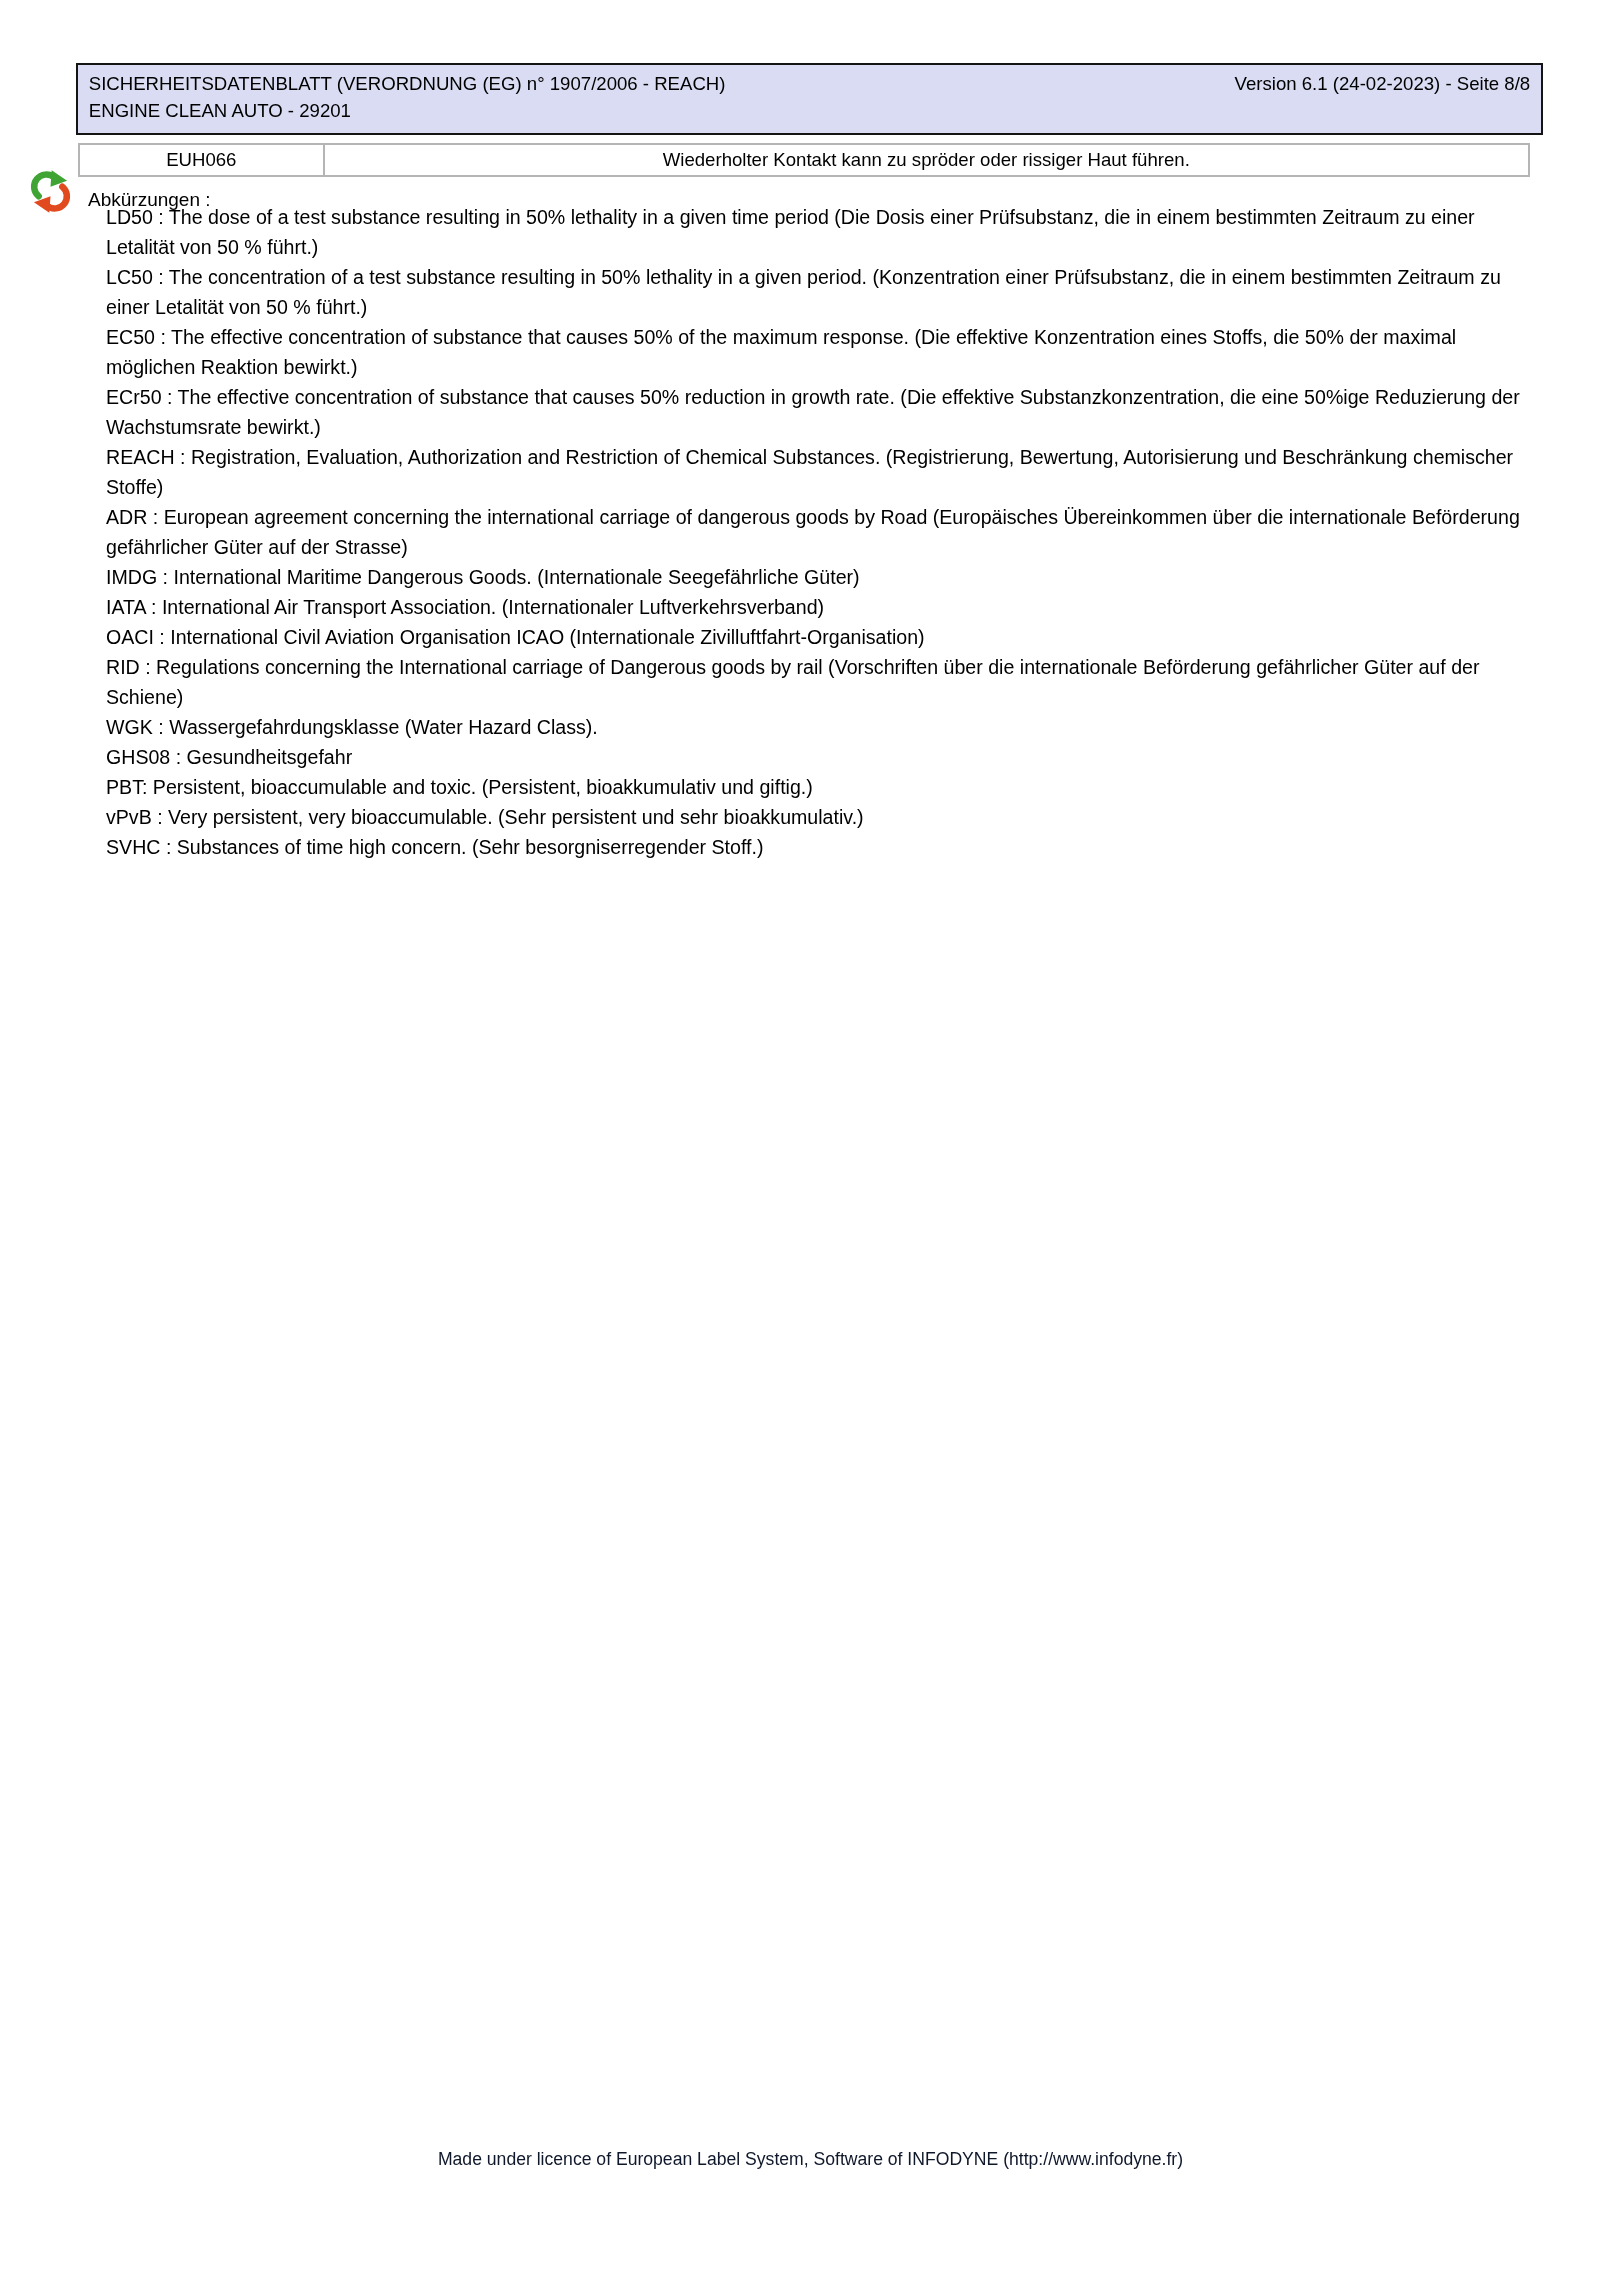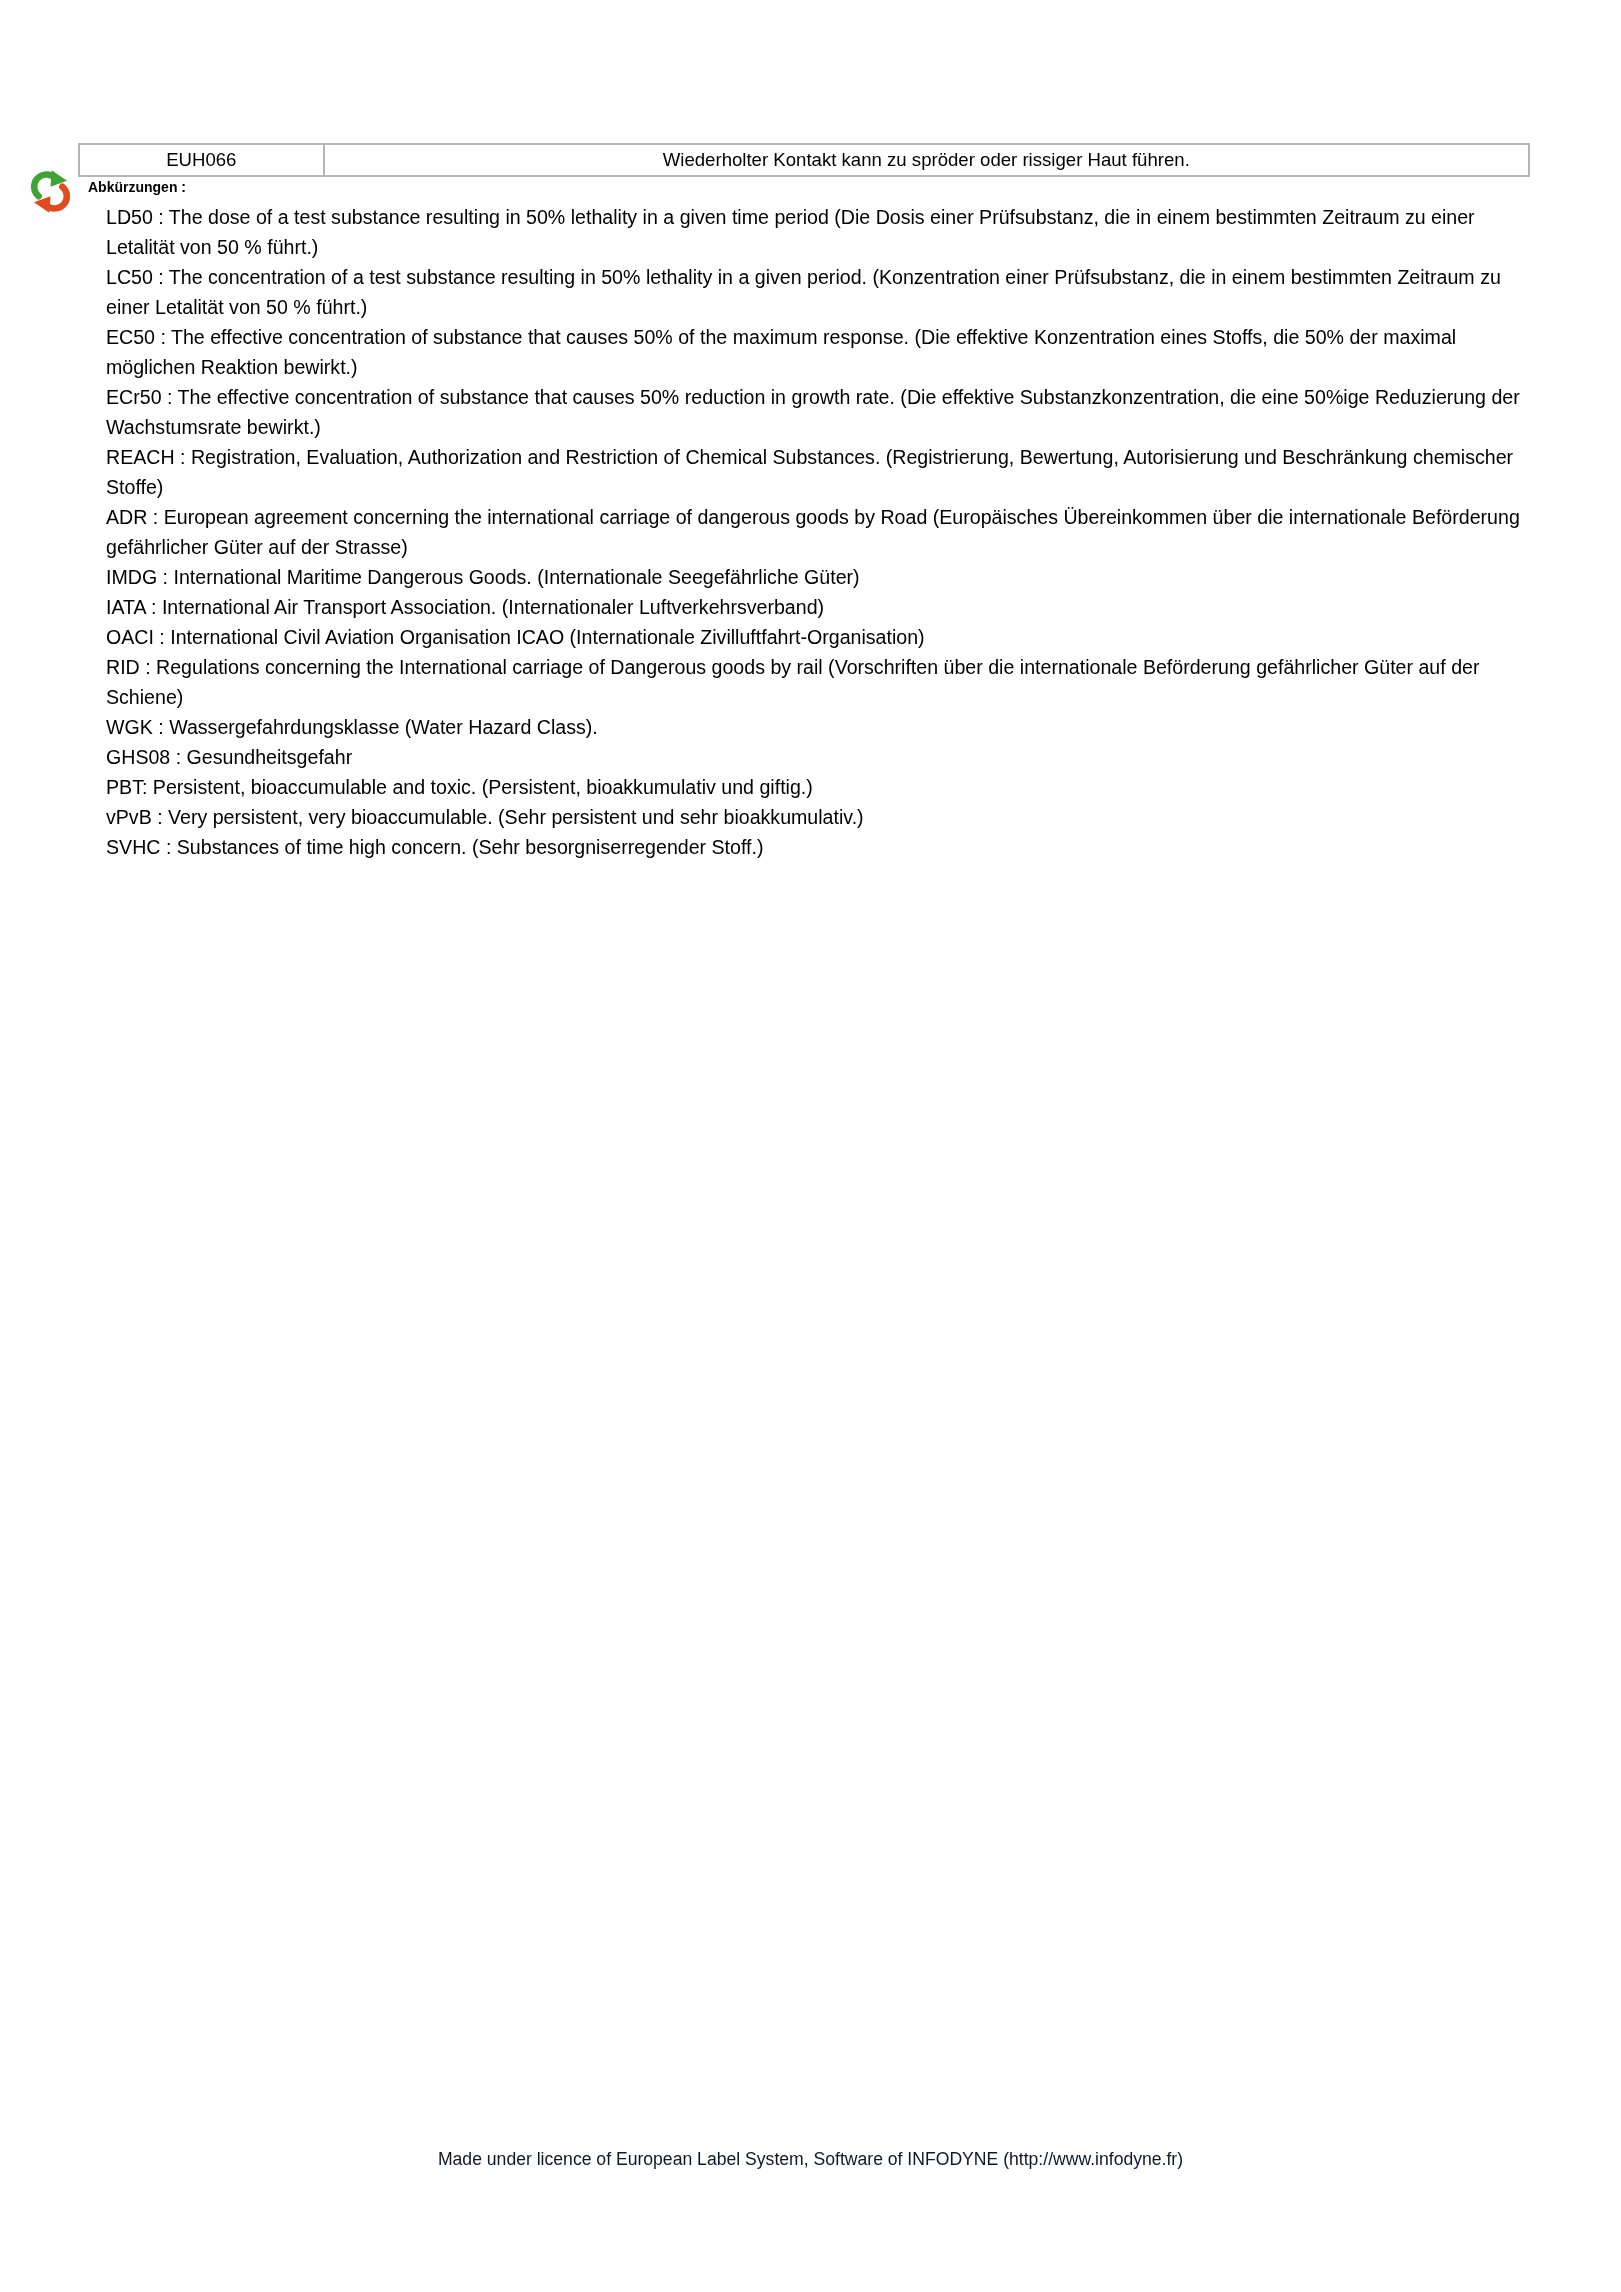--- a/index.html
+++ b/index.html
@@ -49,23 +49,23 @@
   .icon-wrap {
     position: absolute;
     left: 28px;
     top: 169px;
     width: 45px;
     height: 45px;
   }
   .abbr-heading {
     position: absolute;
     left: 88px;
-    top: 175px;
-    font-size: 14px;
-    font-weight: bold;
+    top: 187px;
+    font-size: 19px;
+    font-weight: normal;
     line-height: 25.5px;
   }
   .abbr-list {
     position: absolute;
     left: 106px;
     top: 202px;
     width: 1418px;
     font-size: 19.6px;
     line-height: 30px;
     text-align: left;
@@ -80,20 +80,29 @@
     font-size: 17.6px;
     color: #0f172a;
     line-height: 23.5px;
   }
 </style>
 </head>
 <body>
 
 <div class="page">
 
+  <div class="header-bar">
+    <div class="header-row">
+      <span>SICHERHEITSDATENBLATT (VERORDNUNG (EG) n° 1907/2006 - REACH)</span>
+      <span>Version 6.1 (24-02-2023) - Seite 8/8</span>
+    </div>
+    <div class="header-row">
+      <span>ENGINE CLEAN AUTO - 29201</span>
+    </div>
+  </div>
 
   <table class="euh-table">
     <tbody>
       <tr>
         <td class="code">EUH066</td>
         <td>Wiederholter Kontakt kann zu spröder oder rissiger Haut führen.</td>
       </tr>
     </tbody>
   </table>
 

